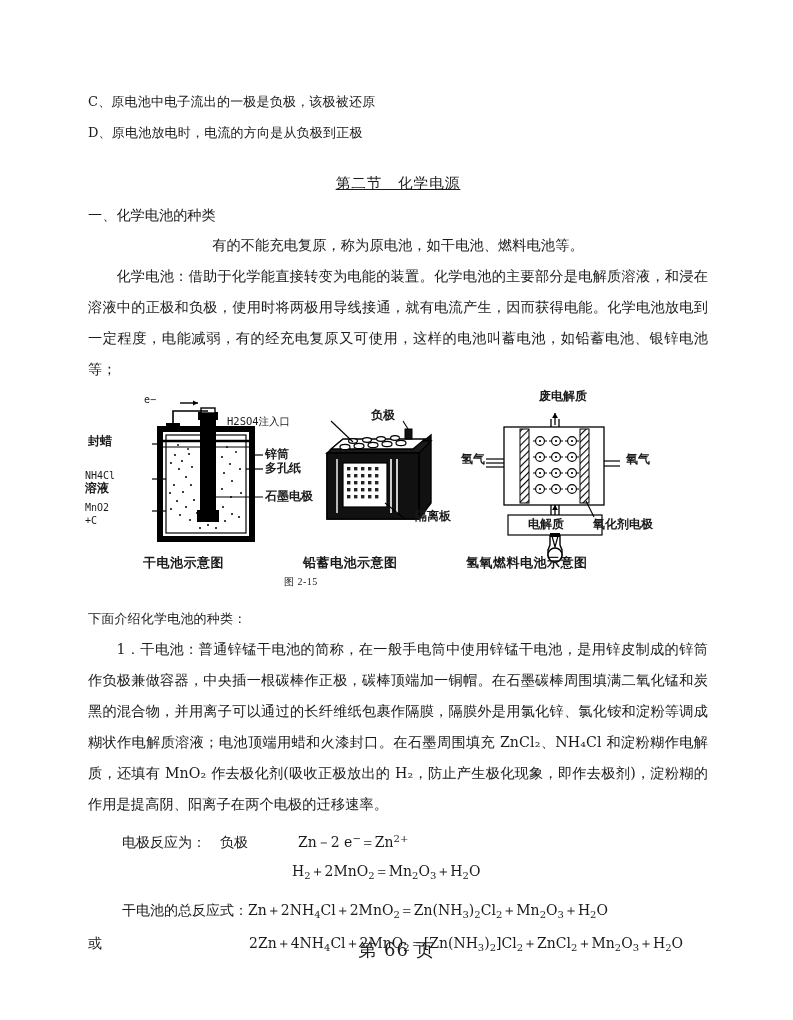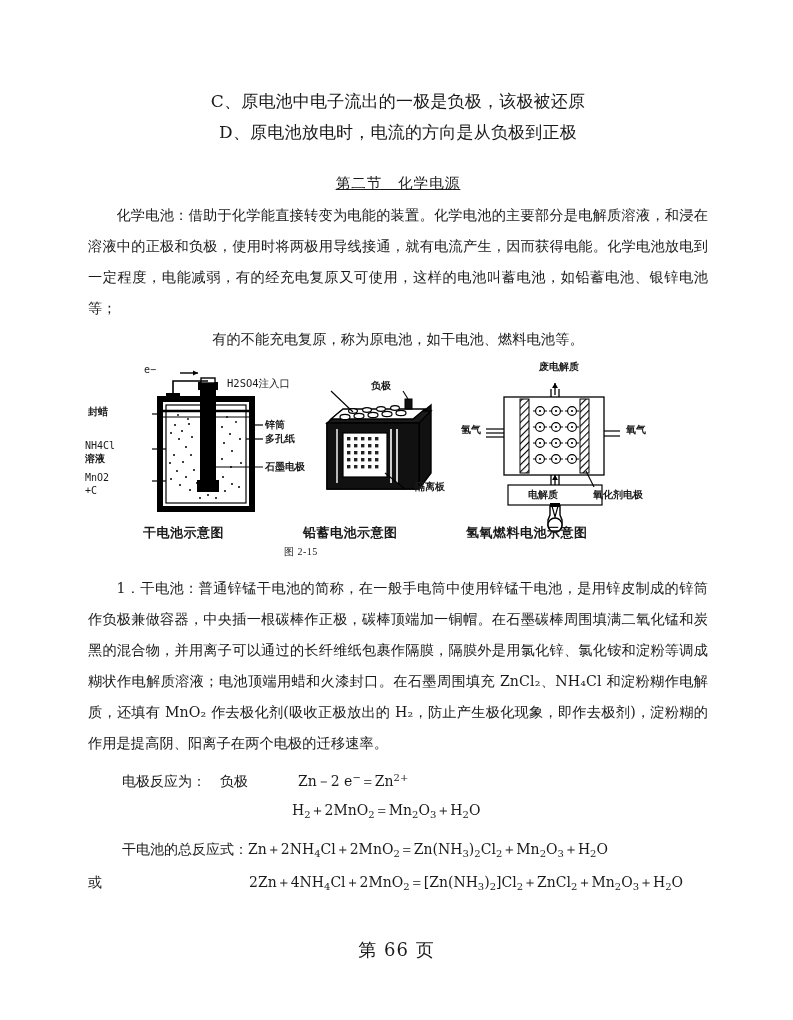--- a/index.html
+++ b/index.html
@@ -24,25 +24,24 @@
   }
   .content {
     position: absolute;
     left: 88px;
     top: 86px;
     width: 620px;
   }
 
   
   .line {
-    font-size: 17px;
+    font-size: 13px;
     line-height: 31px;
     white-space: nowrap;
     letter-spacing: .2px;
-    text-align: center;
   }
   .para {
     font-size: 14.2px;
     line-height: 31px;
     text-align: justify;
     text-justify: inter-ideograph;
     letter-spacing: .1px;
   }
   .center { text-align: center; }
   .indent2 { text-indent: 2em; }
@@ -79,22 +78,22 @@
     left: 196px;
     top: 184px;
     font-size: 10px;
     font-family: Liberation Serif, serif;
     letter-spacing: .5px;
   }
 
   
   .dlab {
     position: absolute;
-    font-size: 10px;
-    font-family: Liberation Sans, sans-serif;
+    font-size: 12px;
+    font-family: Liberation Mono, monospace;
     font-weight: bold;
     white-space: nowrap;
     line-height: 12px;
     letter-spacing: 0;
   }
   .dlab-mono {
     font-family: "DejaVu Sans Mono", "Liberation Mono", monospace;
     font-weight: normal;
     font-size: 10px;
   }
@@ -127,23 +126,24 @@
 
 <div class="page">
   <div class="content">
 
     <div class="line">C、原电池中电子流出的一极是负极，该极被还原</div>
     <div class="line">D、原电池放电时，电流的方向是从负极到正极</div>
 
     <div style="height:18px"></div>
 
     <div class="section-title">第二节　化学电源</div>
-
+    <div class="sub-title">一、化学电池的种类</div>
+
+    <div class="para center">有的不能充电复原，称为原电池，如干电池、燃料电池等。</div>
     <div class="para indent2">化学电池：借助于化学能直接转变为电能的装置。化学电池的主要部分是电解质溶液，和浸在溶液中的正极和负极，使用时将两极用导线接通，就有电流产生，因而获得电能。化学电池放电到一定程度，电能减弱，有的经充电复原又可使用，这样的电池叫蓄电池，如铅蓄电池、银锌电池等；</div>
-    <div class="para center">有的不能充电复原，称为原电池，如干电池、燃料电池等。</div>
 
     <div class="figure-wrap">
 
       <div style="position:absolute;left:34px;top:6px;width:200px;height:150px">
         <svg width="200" height="150" viewBox="0 0 200 150">
 
           <rect x="38" y="32" width="92" height="110" fill="none" stroke="#000" stroke-width="6"></rect>
           <rect x="44" y="38" width="80" height="98" fill="#fff" stroke="#000" stroke-width="1.2"></rect>
 
           <line x1="41" y1="44" x2="127" y2="44" stroke="#000" stroke-width="2.4"></line>
@@ -279,21 +279,21 @@
           <line x1="84" y1="44" x2="84" y2="98" stroke="#fff" stroke-width="1.6"></line>
           <line x1="24" y1="44" x2="24" y2="98" stroke="#fff" stroke-width="1.4"></line>
 
           <line x1="18" y1="6" x2="40" y2="27" stroke="#000" stroke-width="1.1"></line>
 
           <line x1="95" y1="14" x2="90" y2="6" stroke="#000" stroke-width="1.1"></line>
 
           <line x1="72" y1="88" x2="92" y2="104" stroke="#000" stroke-width="1.1"></line>
         </svg>
       </div>
-      <span class="dlab dlab-mono" style="left:139px;top:16px;font-size:10.5px"><span>H2SO4注入口</span></span>
+      <span class="dlab dlab-mono" style="left:139px;top:24px;font-size:10.5px"><span>H2SO4注入口</span></span>
       <span class="dlab" style="left:283px;top:19px">负极</span>
       <span class="dlab" style="left:327px;top:120px">隔离板</span>
 
       <div style="position:absolute;left:380px;top:14px;width:200px;height:160px">
         <svg width="200" height="160" viewBox="0 0 200 160">
 
           <rect x="36" y="22" width="100" height="78" fill="none" stroke="#000" stroke-width="1.3"></rect>
 
           <defs>
             <pattern id="hatch" width="5" height="5" patternTransform="rotate(45)" patternUnits="userSpaceOnUse">
@@ -392,20 +392,21 @@
       <span class="dlab" style="left:505px;top:128px">氧化剂电极</span>
 
       <span class="fig-cap" style="left:55px;top:163px">干电池示意图</span>
       <span class="fig-cap" style="left:215px;top:163px">铅蓄电池示意图</span>
       <span class="fig-cap" style="left:378px;top:163px">氢氧燃料电池示意图</span>
       <span class="fig-number">图 2-15</span>
     </div>
 
     <div style="height:12px"></div>
 
+    <div class="line">下面介绍化学电池的种类：</div>
 
     <div class="para indent2">1．干电池：普通锌锰干电池的简称，在一般手电筒中使用锌锰干电池，是用锌皮制成的锌筒作负极兼做容器，中央插一根碳棒作正极，碳棒顶端加一铜帽。在石墨碳棒周围填满二氧化锰和炭黑的混合物，并用离子可以通过的长纤维纸包裹作隔膜，隔膜外是用氯化锌、氯化铵和淀粉等调成糊状作电解质溶液；电池顶端用蜡和火漆封口。在石墨周围填充 ZnCl₂、NH₄Cl 和淀粉糊作电解质，还填有 MnO₂ 作去极化剂(吸收正极放出的 H₂，防止产生极化现象，即作去极剂)，淀粉糊的作用是提高阴、阳离子在两个电极的迁移速率。</div>
 
     <div style="height:4px"></div>
 
     <div class="eqline" style="padding-left:34px">
       <span class="eq-label">电极反应为：</span><span class="eq-label" style="width:14px"></span><span class="eq-label">负极</span><span class="eq-label" style="width:50px;display:inline-block"></span><span>Zn－2 e<sup>−</sup>＝Zn<sup>2+</sup></span>
     </div>
 
 

